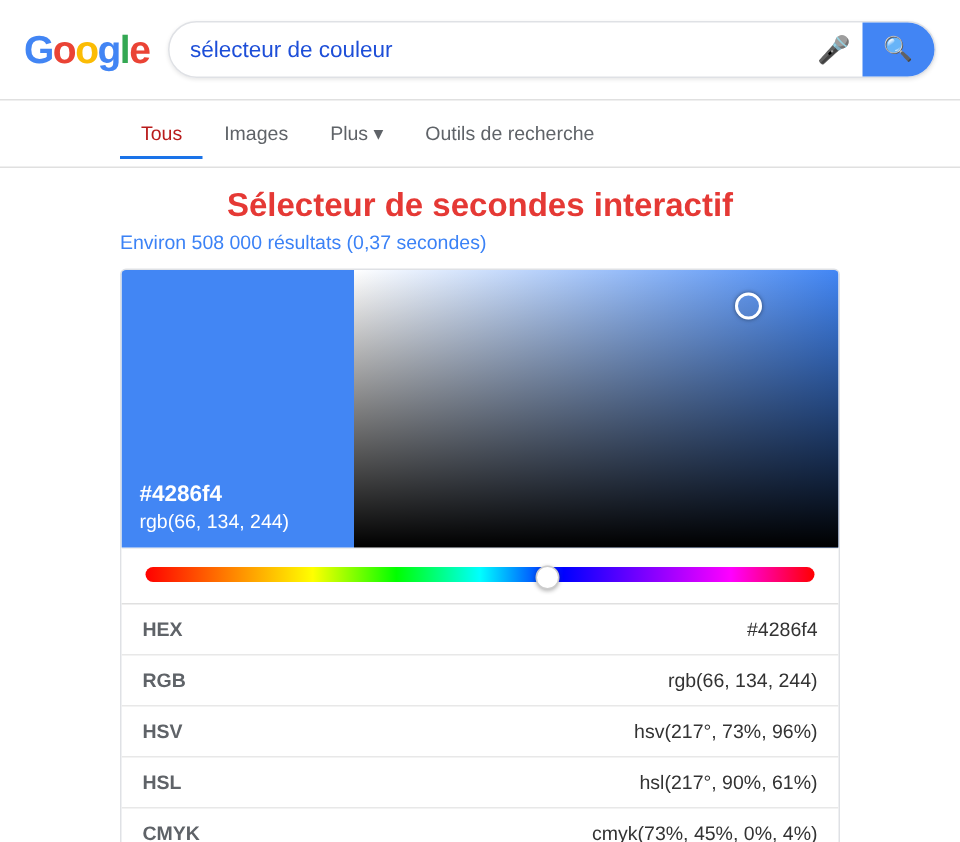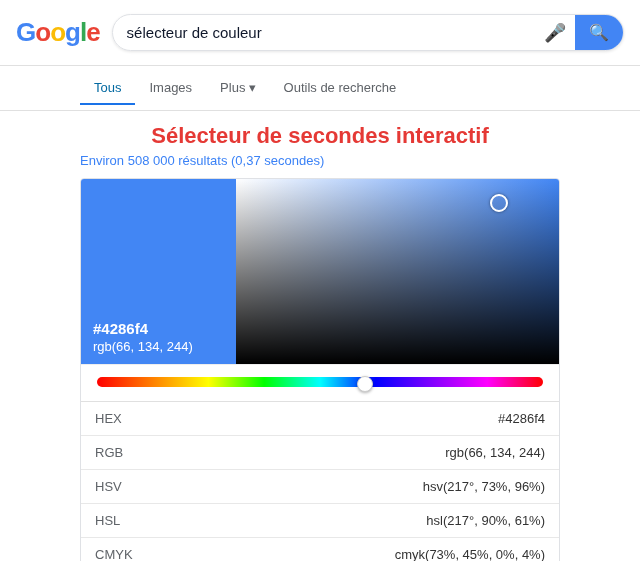--- a/index.html
+++ b/index.html
@@ -40,21 +40,21 @@
       flex: 1;
       padding: 6px 14px;
       box-shadow: 0 1px 3px rgba(0,0,0,0.1);
       gap: 8px;
     }
     .search-input {
       border: none;
       outline: none;
       font-size: 15px;
       flex: 1;
-      color: #0f172a;
+      color: #1d4ed8;
     }
     .mic-icon {
       color: #4285F4;
       font-size: 18px;
       cursor: pointer;
     }
     .search-btn {
       background: #4285F4;
       border: none;
       border-radius: 0 24px 24px 0;
@@ -78,21 +78,21 @@
       padding: 8px 14px;
       font-size: 13px;
       color: #5f6368;
       cursor: pointer;
       text-decoration: none;
       white-space: nowrap;
       border-bottom: 2px solid transparent;
       margin-bottom: -1px;
     }
     .nav-tab.active {
-      color: #0369a1;
+      color: #b91c1c;
       border-bottom: 2px solid #1a73e8;
       font-weight: 500;
     }
 
     
     .main {
       padding: 6px 80px 16px 80px;
     }
 
     
@@ -205,21 +205,21 @@
       align-items: center;
       padding: 9px 14px;
       border-bottom: 1px solid #e8e8e8;
       font-size: 13px;
     }
     .color-row:last-child {
       border-bottom: none;
     }
     .color-label {
       color: #5f6368;
-      font-weight: 400;
+      font-weight: 700;
     }
     .color-value {
       color: #333;
     }
   </style>
 </head>
 <body>
 
 <div class="header">
   <div class="google-logo">

